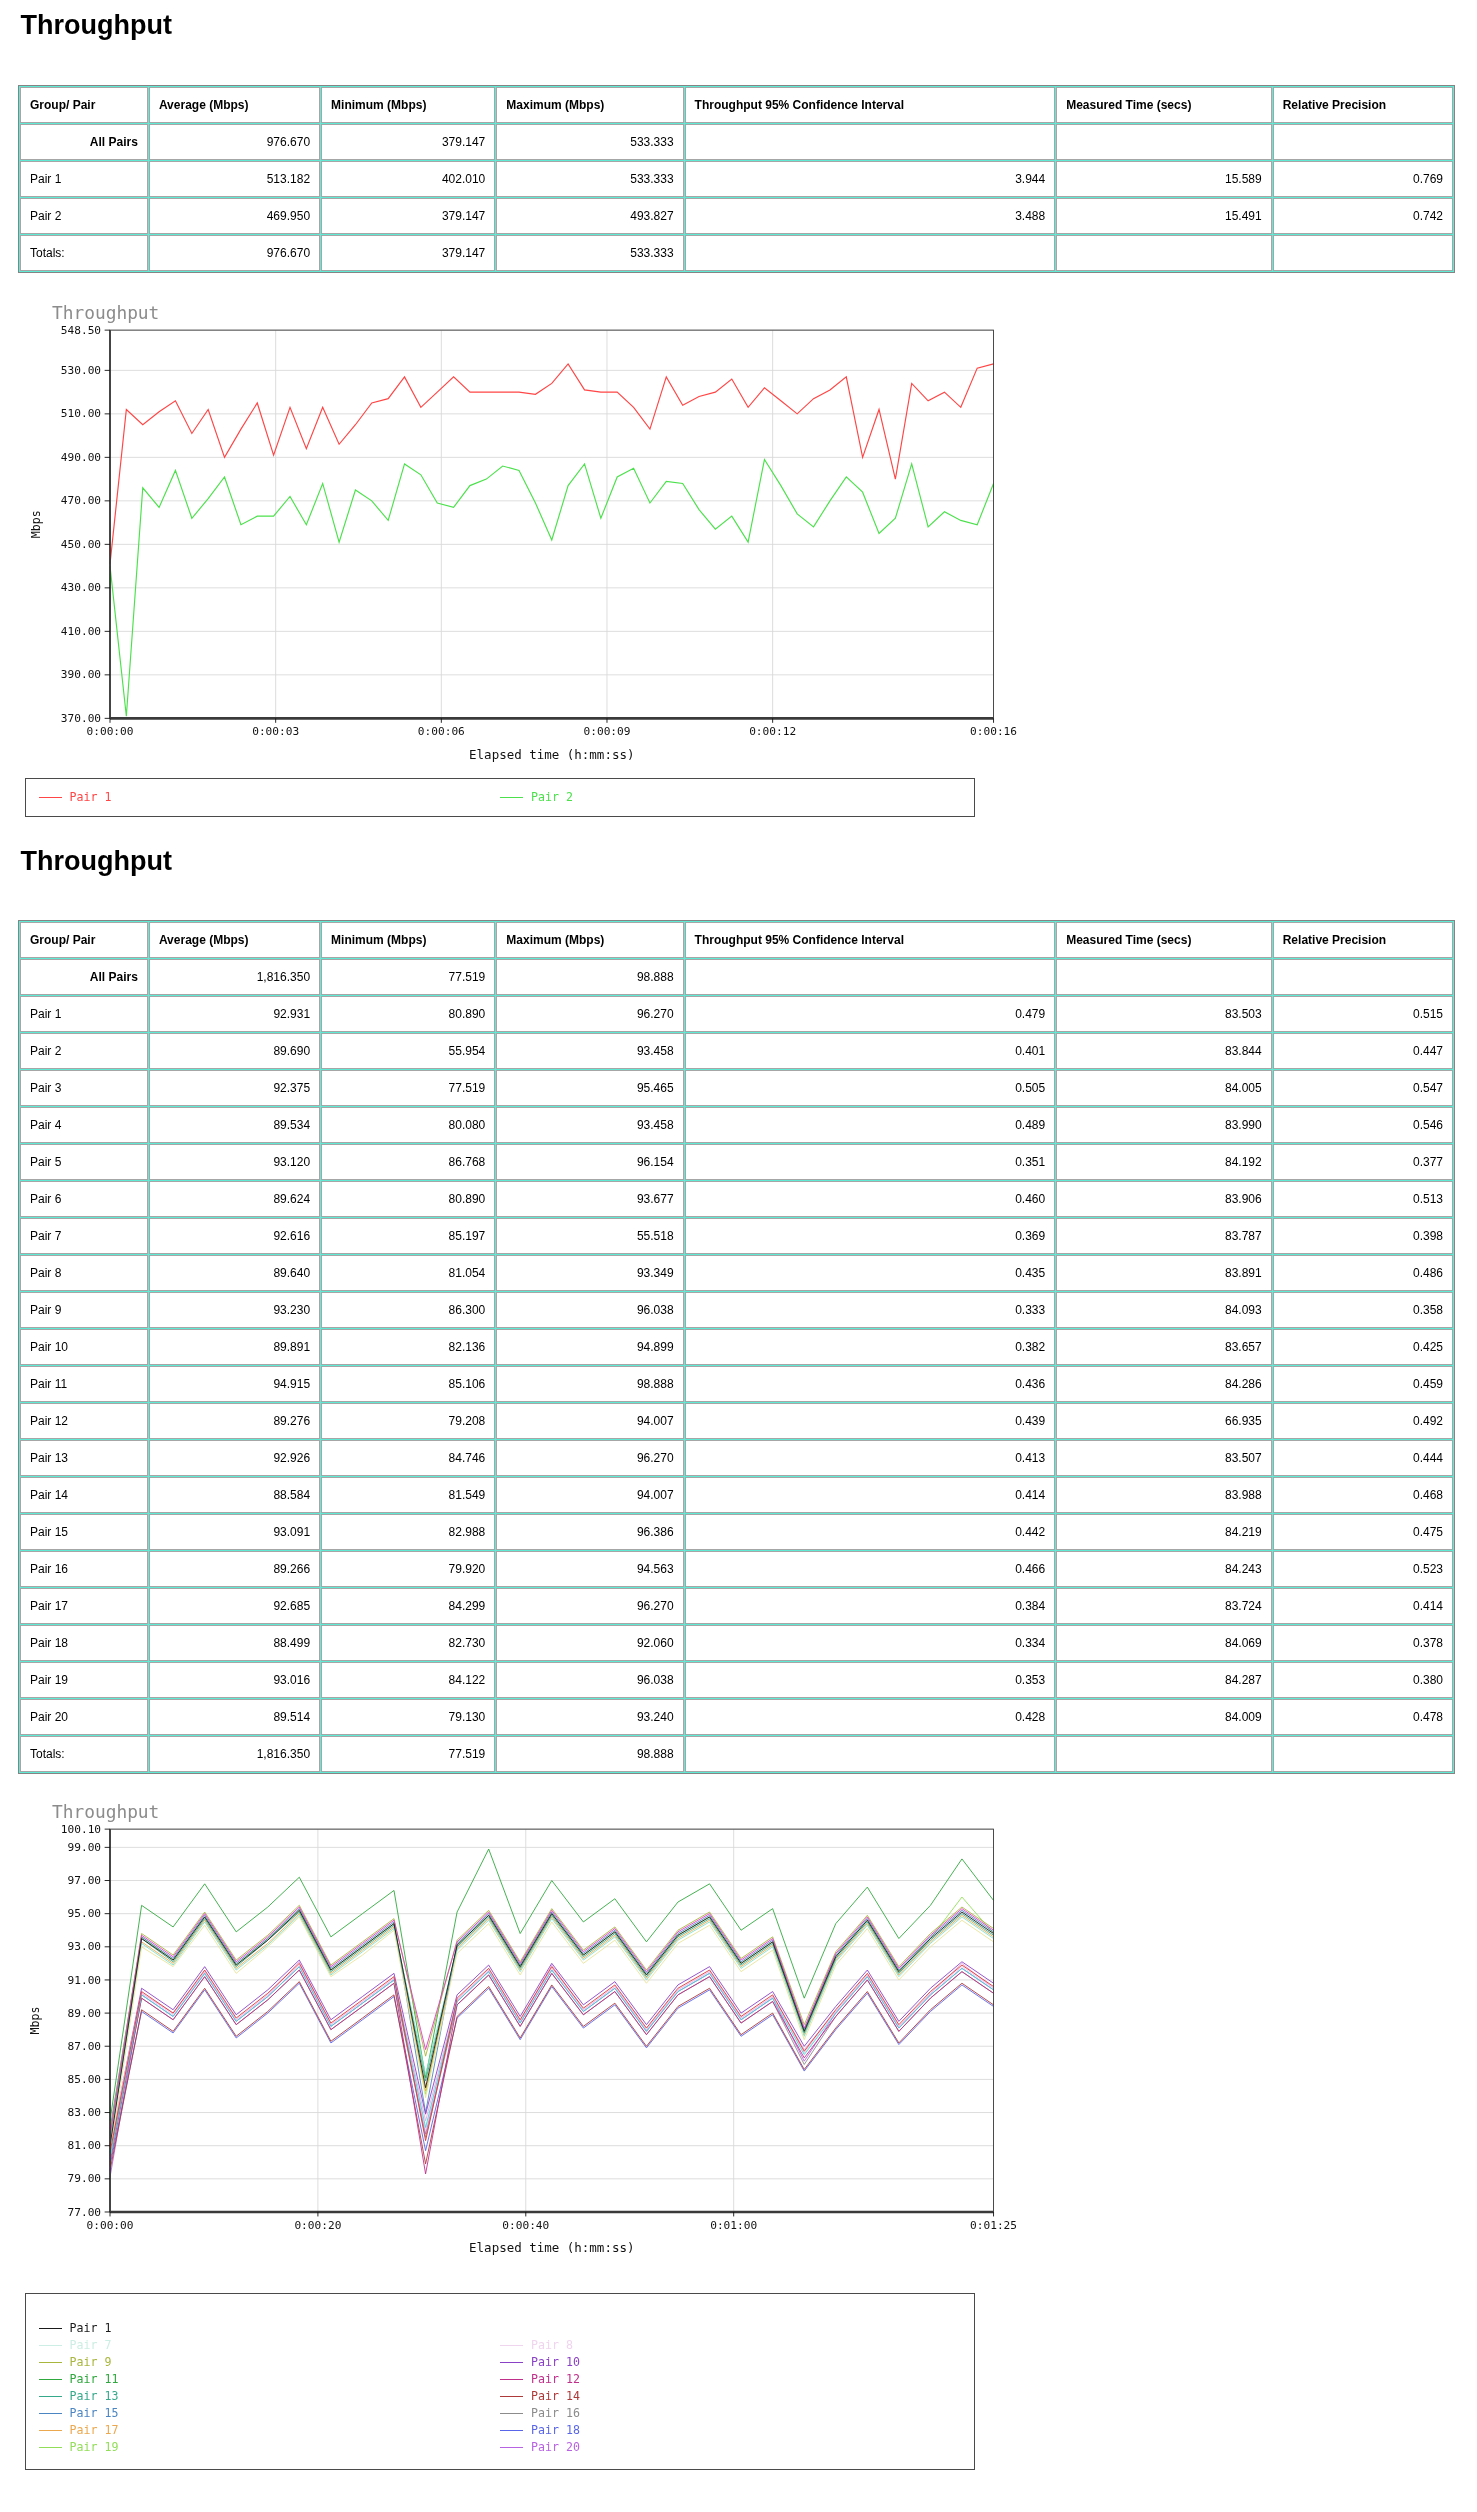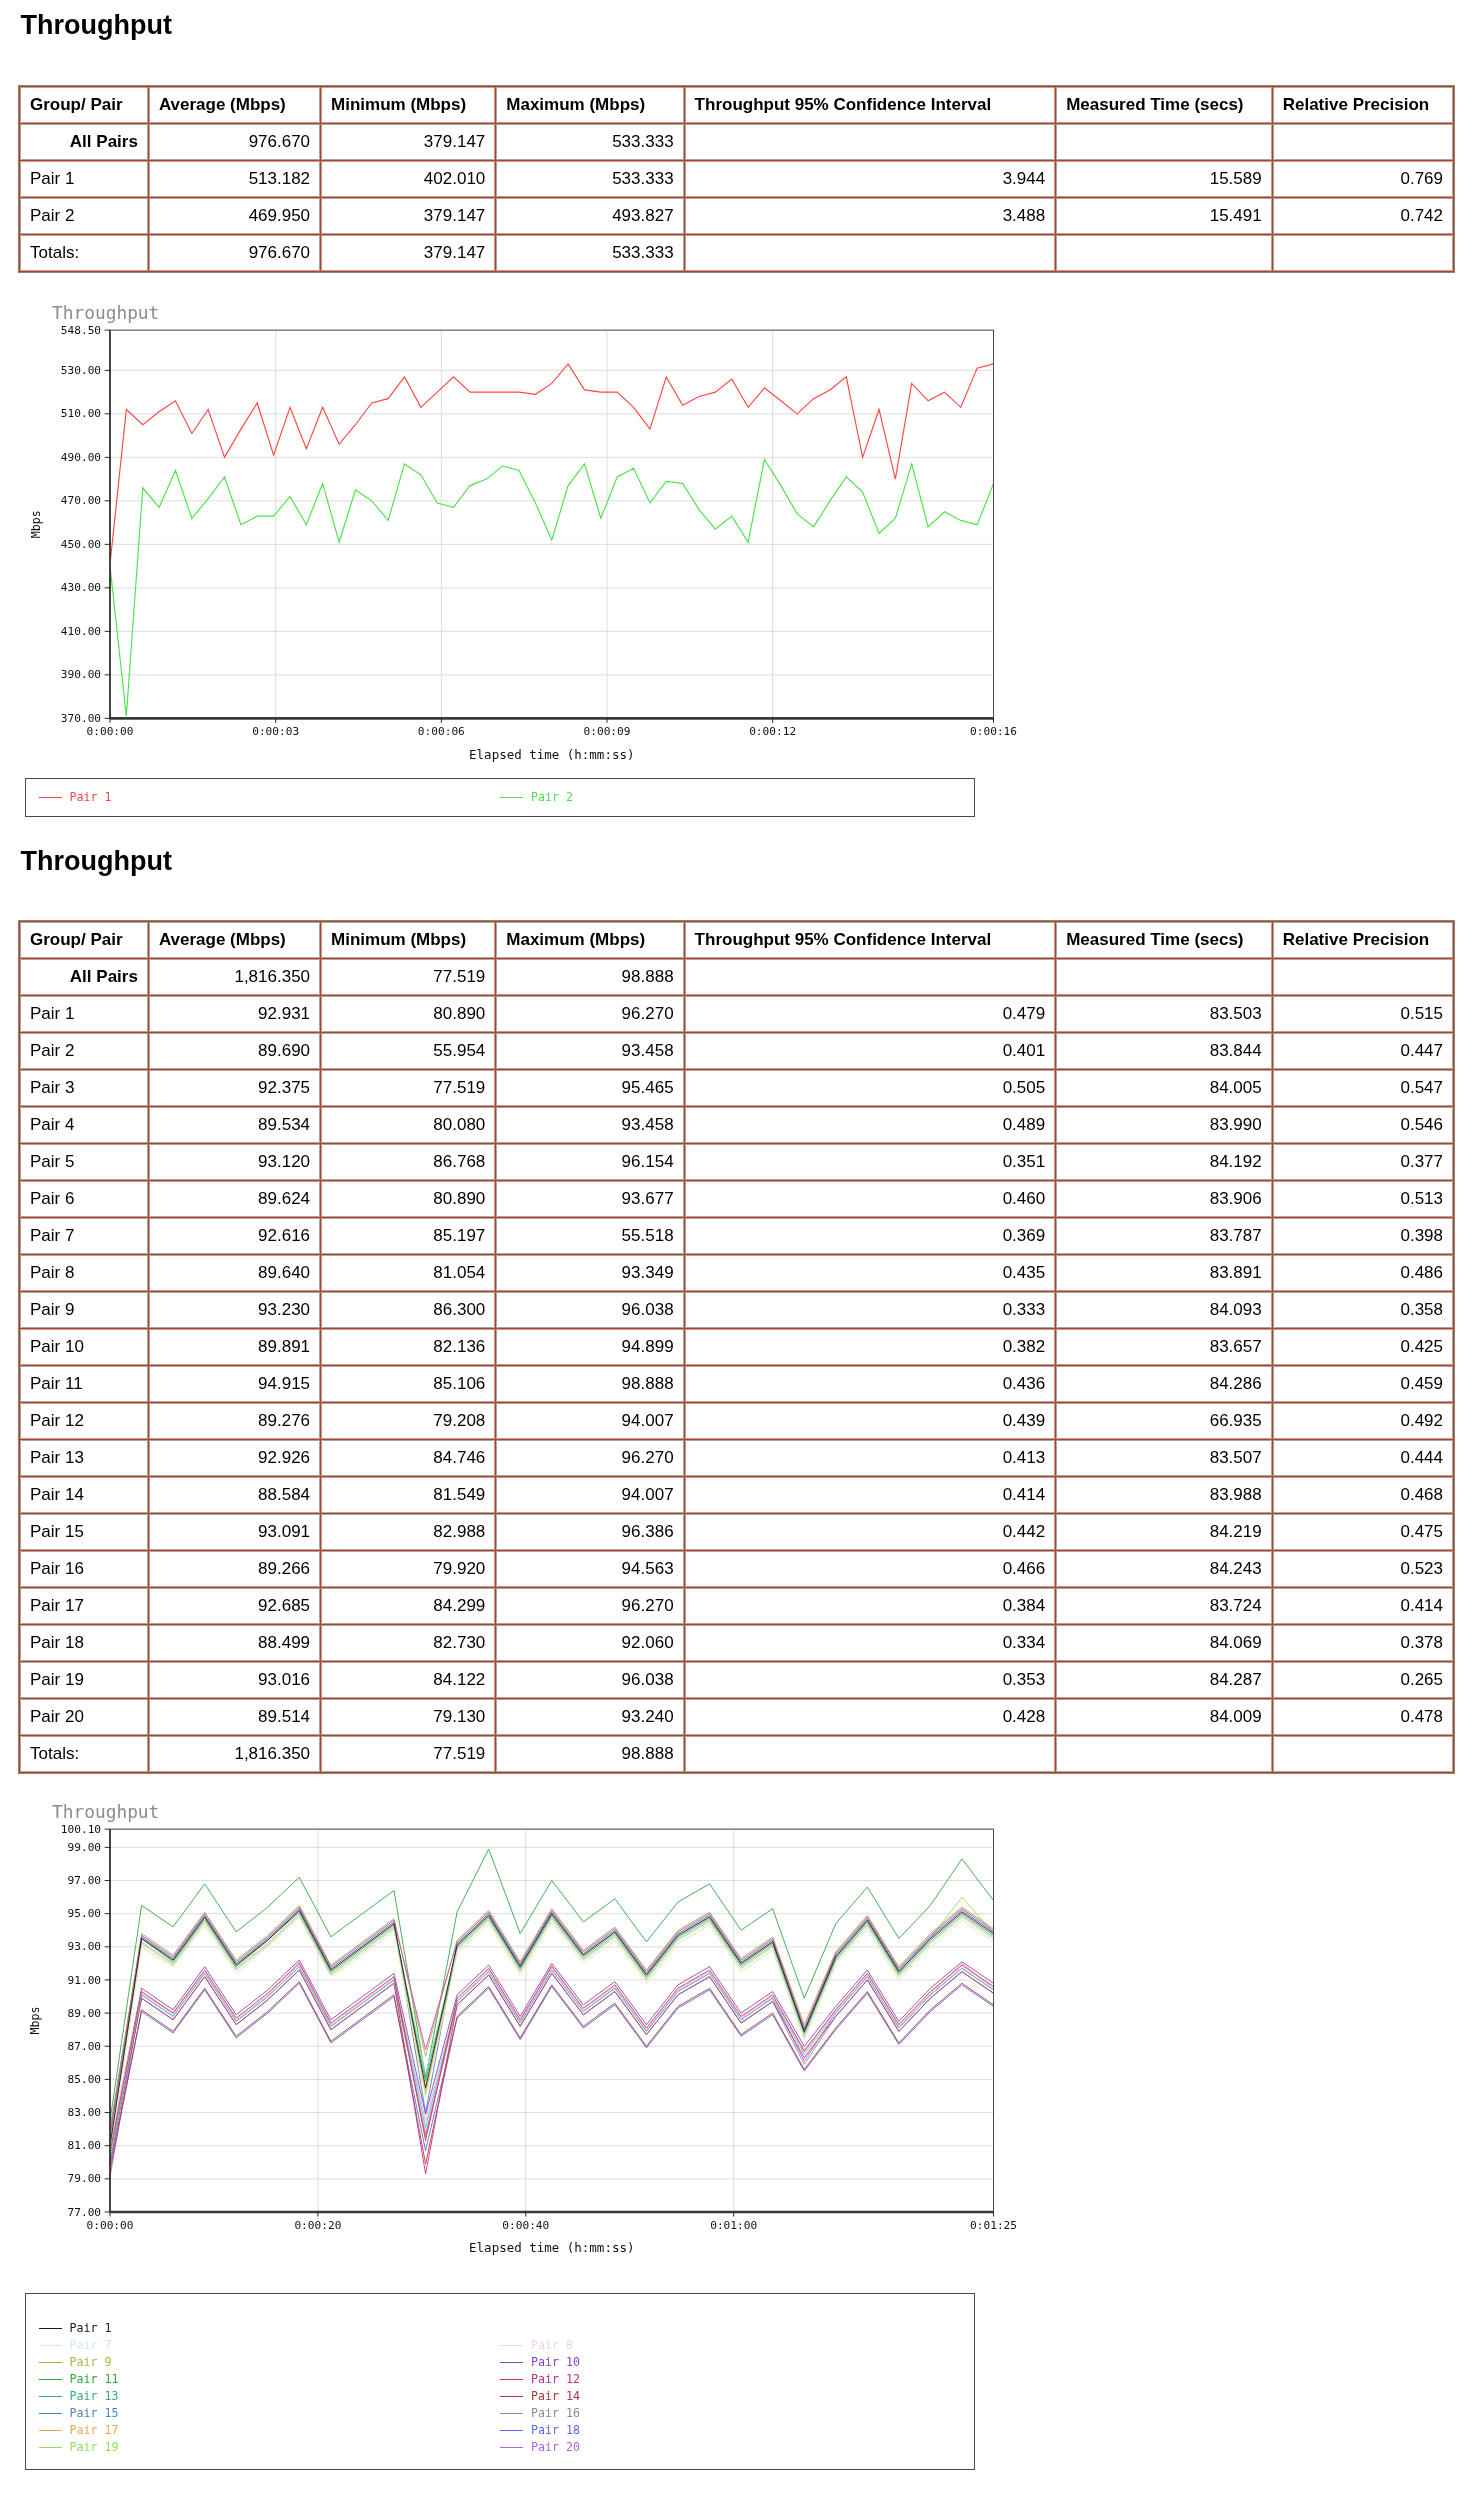--- a/index.html
+++ b/index.html
@@ -1,21 +1,21 @@
 <!DOCTYPE html>
 <html style="font-size:14.3px"><head>
 <meta charset="utf-8">
 <style>
   html,body{margin:0;padding:0;background:#fff;width:1478px;}
   body{font-family:"Liberation Sans",sans-serif;color:#000;}
   h1.sec{font-size:27px;line-height:1.1;font-weight:bold;margin:0;}
   #h1a{margin:10.7px 0 0 20.5px;}
   #h1b{margin:30px 0 0 20.5px;}
   table.report{border-collapse:separate;border-spacing:1.8px;border:1.8px solid #848484;
-    width:1437px;table-layout:fixed;background:#c2410c;font-size:17px;}
+    width:1437px;table-layout:fixed;background:#5eead4;font-size:12px;}
   #table1{margin:45px 0 0 18px;}
   #table2{margin:43px 0 0 18px;}
   table.report th,table.report td{border:0.9px solid #a6a6a6;padding:4.5px 9px;height:25px;
     overflow:hidden;white-space:nowrap;background:#fff;}
   table.report th{font-weight:bold;text-align:left;}
   td.num{text-align:right;}
   td.lbl{text-align:left;}
   tr.emph td.lbl{font-weight:bold;text-align:right;}
   .chart-block{margin-left:25px;}
   .chart-block svg{display:block;}
@@ -360,21 +360,21 @@
         <td class="num">84.069</td>
         <td class="num">0.378</td>
       </tr>
       <tr>
         <td class="lbl">Pair 19</td>
         <td class="num">93.016</td>
         <td class="num">84.122</td>
         <td class="num">96.038</td>
         <td class="num">0.353</td>
         <td class="num">84.287</td>
-        <td class="num">0.265</td>
+        <td class="num">0.380</td>
       </tr>
       <tr>
         <td class="lbl">Pair 20</td>
         <td class="num">89.514</td>
         <td class="num">79.130</td>
         <td class="num">93.240</td>
         <td class="num">0.428</td>
         <td class="num">84.009</td>
         <td class="num">0.478</td>
       </tr>

